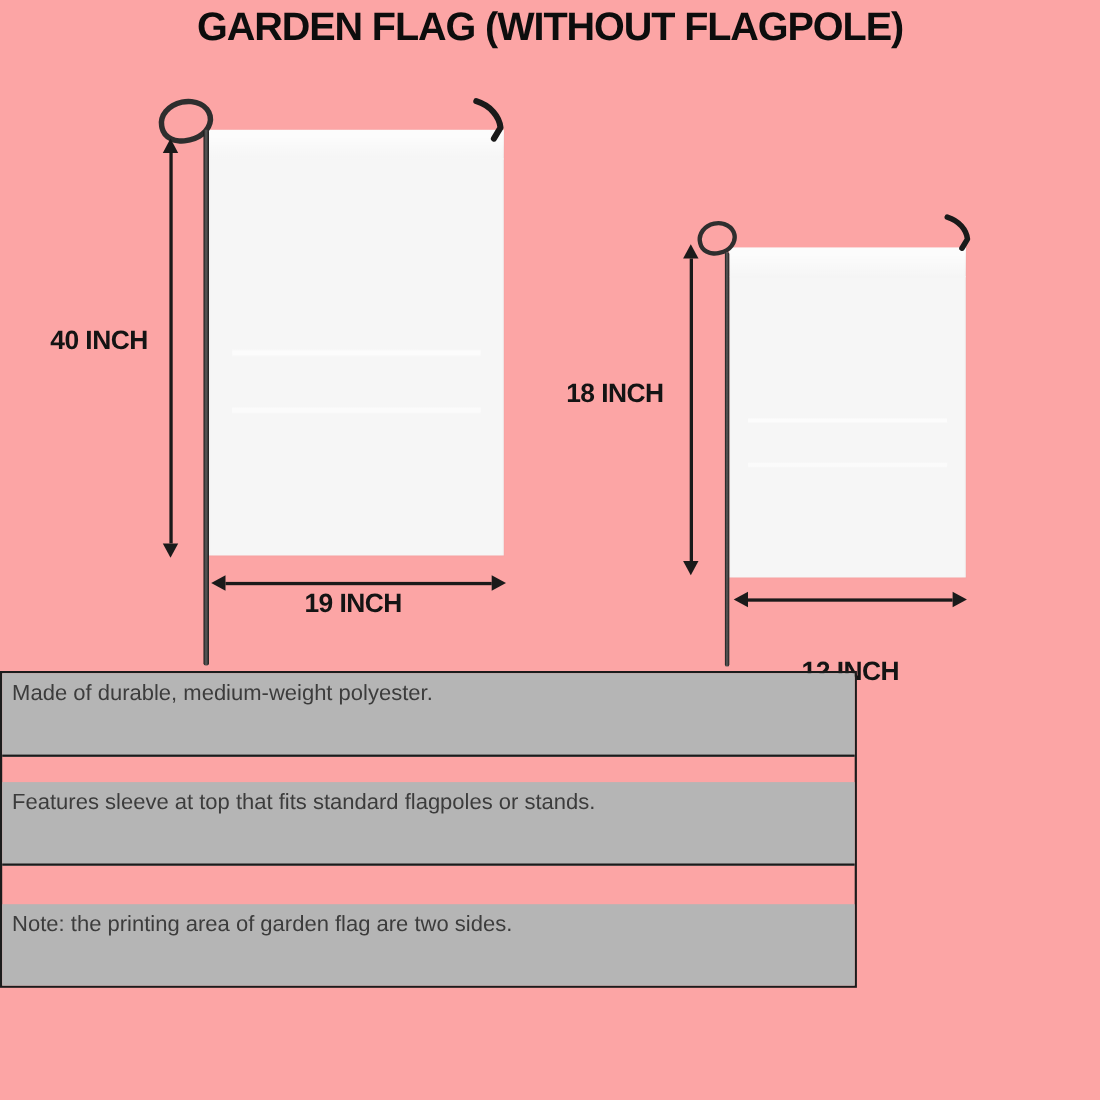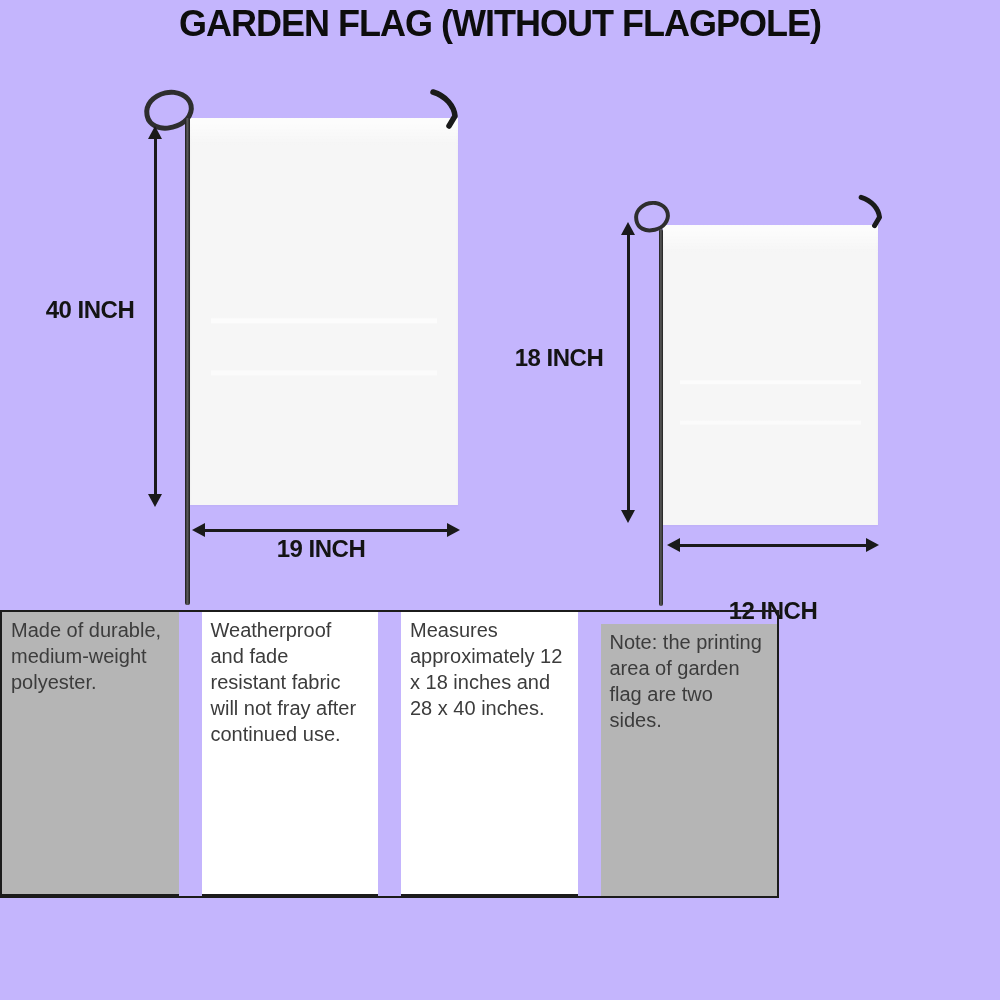--- a/index.html
+++ b/index.html
@@ -10,21 +10,21 @@
     --flag-fill:#f6f6f6;
     --row-shaded-bg:#b5b5b5;
     --row-plain-bg:#ffffff;
     --row-border:#1b1b1b;
     --row-text:#3c3c3c;
   }
   html,body{margin:0;padding:0;background:#ffffff;}
   .canvas{
     position:relative;
     width:1000px;height:1000px;
-    background:#c4b5fd;
+    background:#fca5a5;
     overflow:hidden;
     font-family:"Liberation Sans","DejaVu Sans",sans-serif;
   }
 
   
   .title{
     position:absolute;top:5px;left:0;width:100%;
     text-align:center;color:var(--title-text);
     font-weight:900;
   }
@@ -102,21 +102,21 @@
   .varrow-s{left:621px;top:222px;width:14px;height:301px;}
   .harrow-s{left:667px;top:538px;width:212px;height:14px;}
   .lbl-18{left:504px;top:344px;width:110px;}
   .lbl-12{left:683px;top:549px;width:180px;margin-top:48px;}
 
   
   .features{
     position:absolute;left:0;top:610px;width:779px;height:288px;
     box-sizing:border-box;
     border:2px solid var(--row-border);
-    display:flex;flex-direction:row;
+    display:flex;flex-direction:column;
     z-index:7;
     gap:23px;
   }
   .feature-row{
     flex:1;box-sizing:border-box;
     border-bottom:2px solid var(--row-border);
     padding:5px 10px 0 9px;
     font-size:20px;line-height:26px;color:var(--row-text);
   }
   .feature-row:last-child{border-bottom:none;margin-top:12px;}
@@ -175,18 +175,17 @@
 
   <div class="harrow harrow-s">
     <div class="tri tri-left"></div>
     <div class="hshaft"></div>
     <div class="tri tri-right"></div>
   </div>
   <div class="dim-label lbl-12">12 INCH</div>
 
   <div class="features">
     <div class="feature-row shaded">Made of durable, medium-weight polyester.</div>
-    <div class="feature-row plain">Weatherproof and fade resistant fabric will not fray after continued use.</div>
-    <div class="feature-row plain">Measures approximately 12 x 18 inches and 28 x 40 inches.</div>
+    <div class="feature-row shaded">Features sleeve at top that fits standard flagpoles or stands.</div>
     <div class="feature-row shaded">Note: the printing area of garden flag are two sides.</div>
   </div>
 
 </div>
 
 </body></html>

